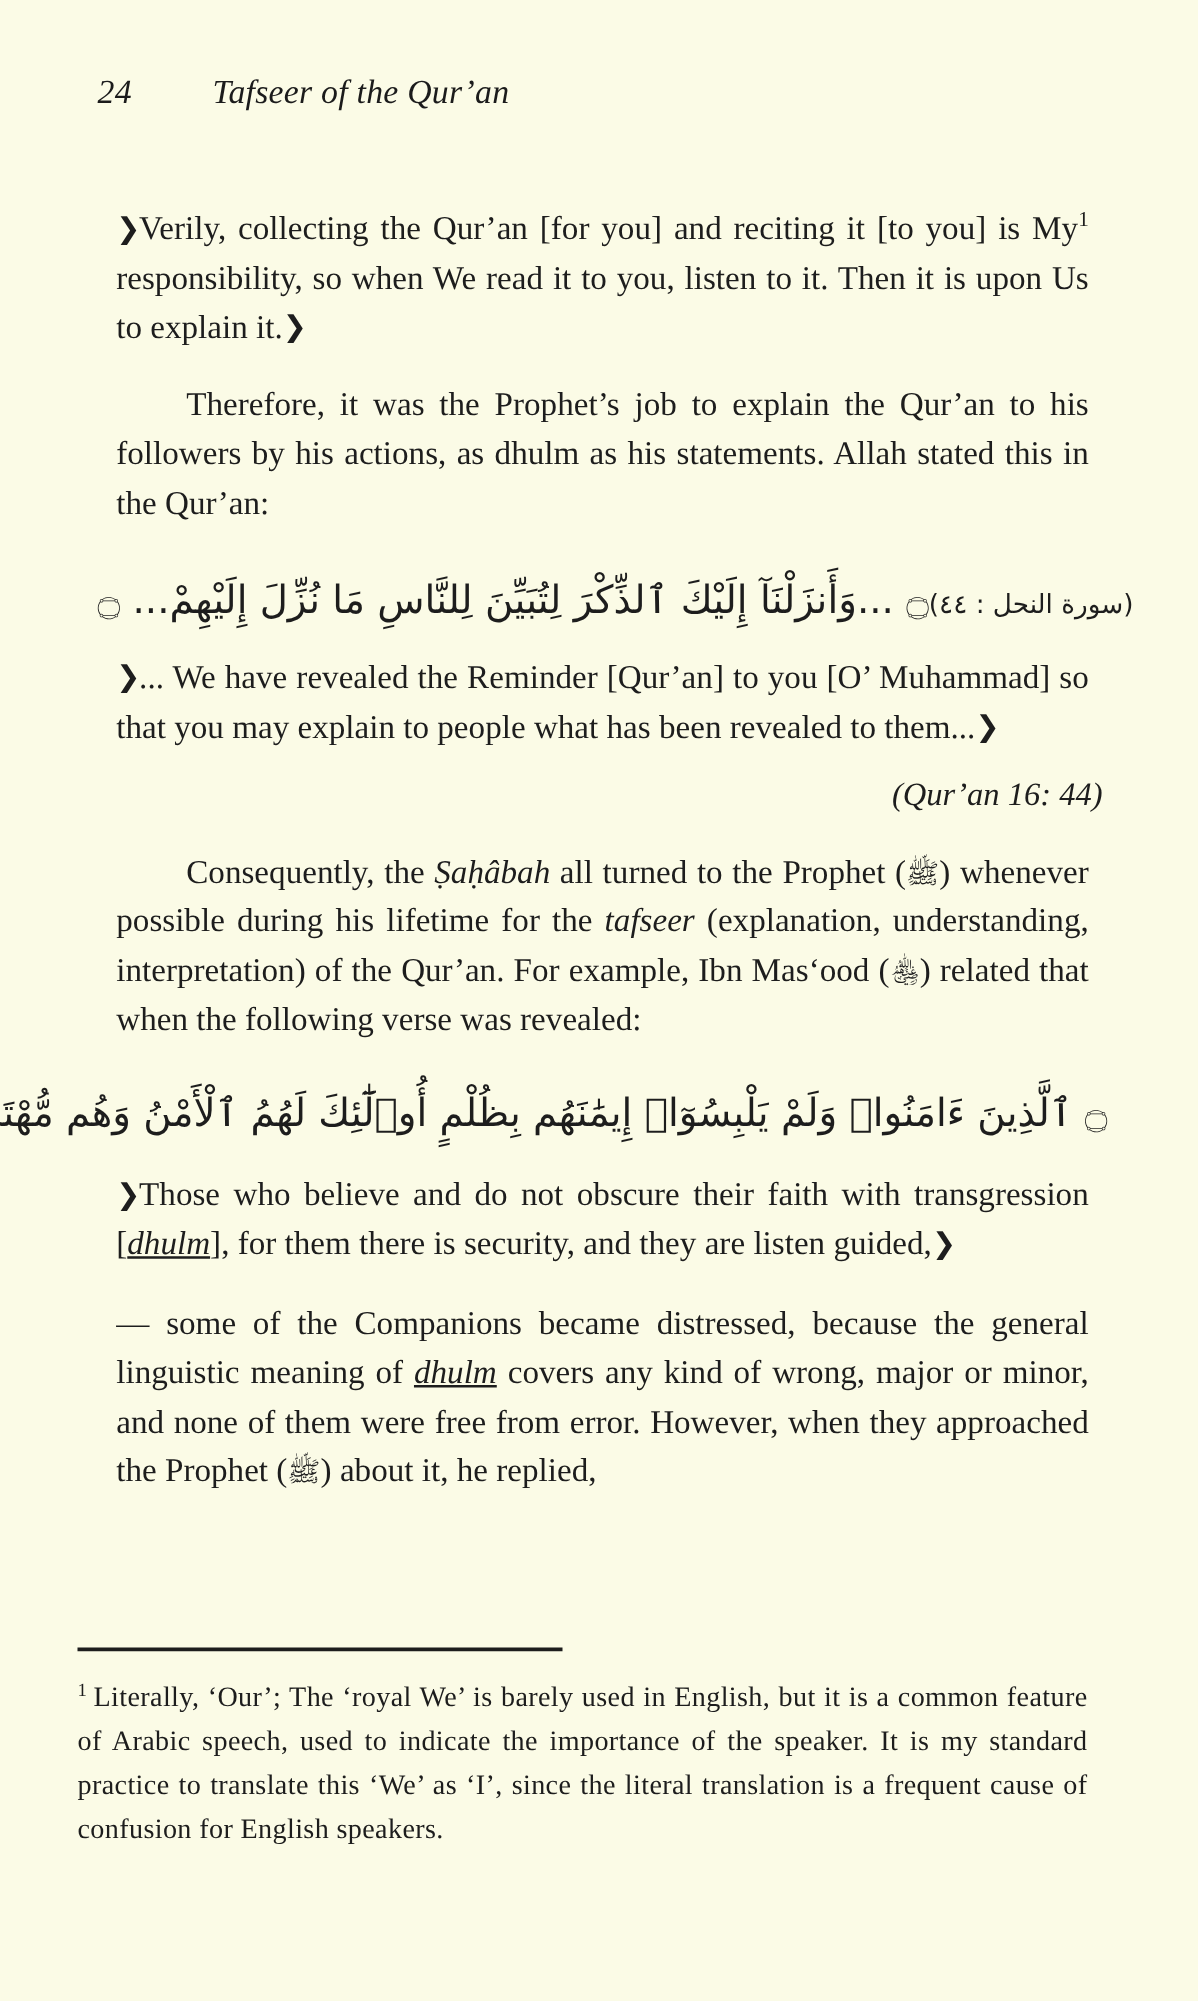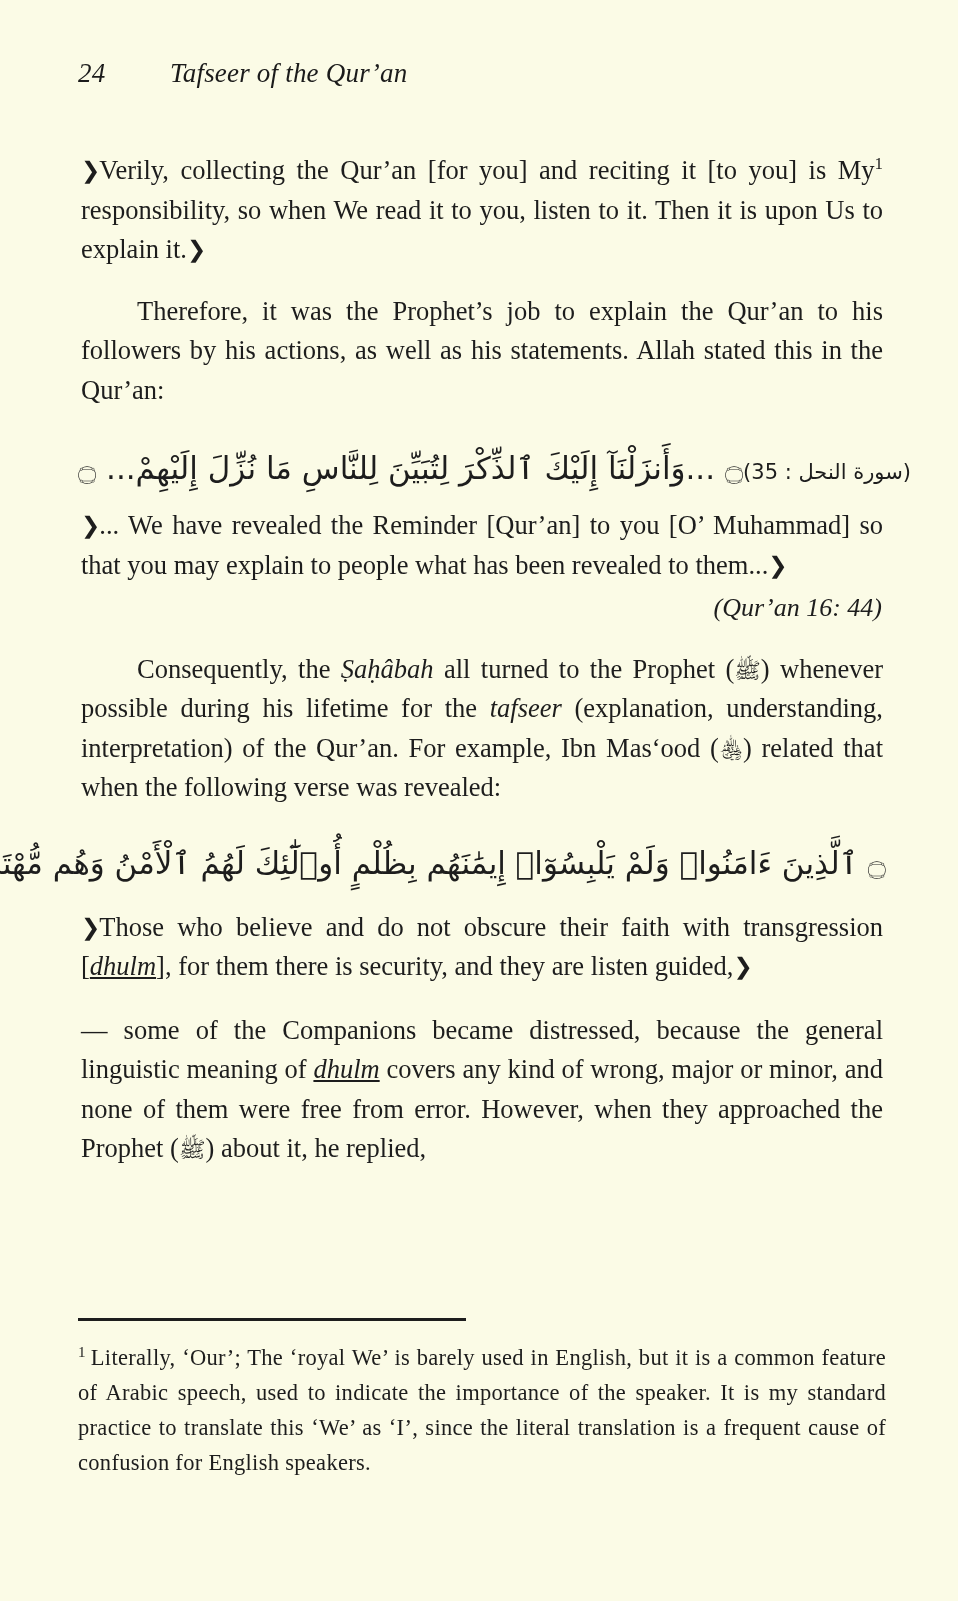--- a/index.html
+++ b/index.html
@@ -43,21 +43,21 @@
 
   
   .column {
     position: absolute;
     top: 148px;
     left: 78px;
     width: 808px;
   }
 
   p {
-    margin: 3px;
+    margin: 15px;
     font-size: 26.5px;
     line-height: 39.5px;
     text-align: justify;
     text-justify: inter-word;
     color: #1d1d1d;
   }
 
   .body-para {
     text-indent: 56px;
     margin-top: 22px;
@@ -149,21 +149,21 @@
     font-size: 22px;
     line-height: 0;
   }
 
   .ital { font-style: italic; }
   .ital-u { font-style: italic; text-decoration: underline; }
 
   
   .footnote-area {
     position: absolute;
-    left: 78px;
+    left: 62px;
     top: 1318px;
     width: 808px;
   }
   .footnote-rule {
     width: 388px;
     height: 0;
     border-top: 3px solid #1d1d1d;
     margin-bottom: 19px;
   }
   .footnote-text {
@@ -188,25 +188,25 @@
   <div class="running-head">
     <span class="folio">24</span><span>Tafseer of the Qur’an</span>
   </div>
 
   <div class="column">
 
     <div class="quote-block">
       <p><span class="qmark">❯</span><span>Verily, collecting the Qur’an [for you] and reciting it [to you] is My</span><span class="fn-ref">1</span><span> responsibility, so when We read it to you, listen to it. Then it is upon Us to explain it.</span><span class="qmark">❯</span></p>
     </div>
 
-    <p class="body-para">Therefore, it was the Prophet’s job to explain the Qur’an to his followers by his actions, as well as his statements. Allah stated this in the Qur’an:</p>
+    <p class="body-para">Therefore, it was the Prophet’s job to explain the Qur’an to his followers by his actions, as dhulm as his statements. Allah stated this in the Qur’an:</p>
 
     <div class="arabic-row">
       <div class="verse">۝ ...وَأَنزَلْنَآ إِلَيْكَ ٱلذِّكْرَ لِتُبَيِّنَ لِلنَّاسِ مَا نُزِّلَ إِلَيْهِمْ... ۝</div>
-      <div class="src">(سورة النحل : 35)</div>
+      <div class="src">(سورة النحل : ٤٤)</div>
     </div>
 
     <div class="quote-block">
       <p><span class="qmark">❯</span><span>... We have revealed the Reminder [Qur’an] to you [O’ Muhammad] so that you may explain to people what has been revealed to them...</span><span class="qmark">❯</span></p>
       <div class="citation-line">
         <span class="tail"></span>
         <span class="citation">(Qur’an 16: 44)</span>
       </div>
     </div>
 

